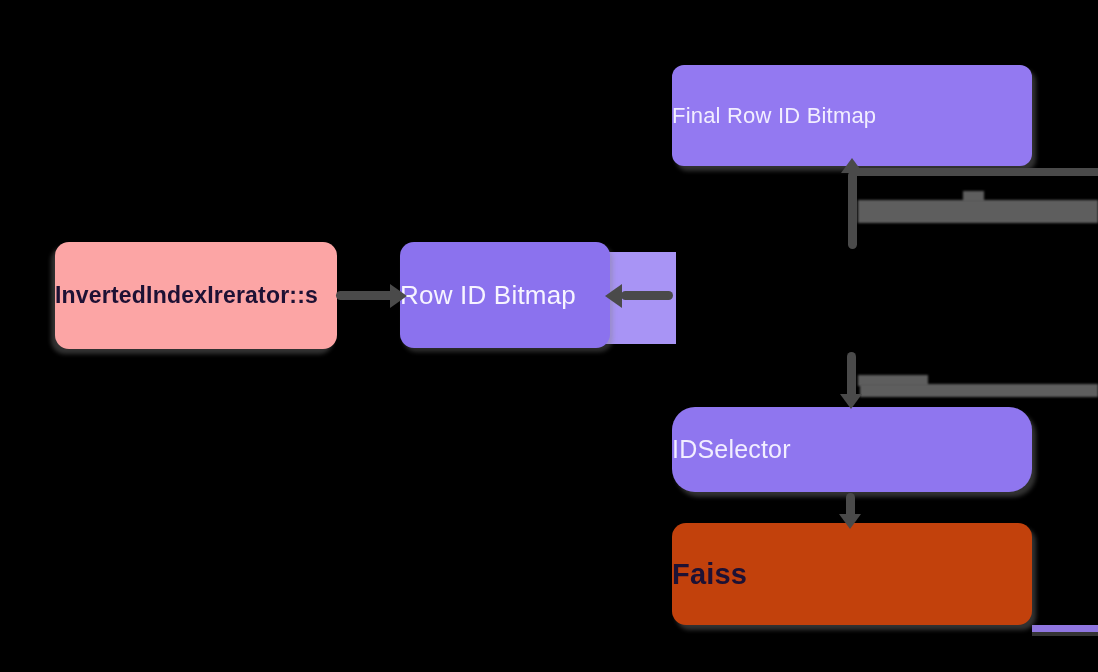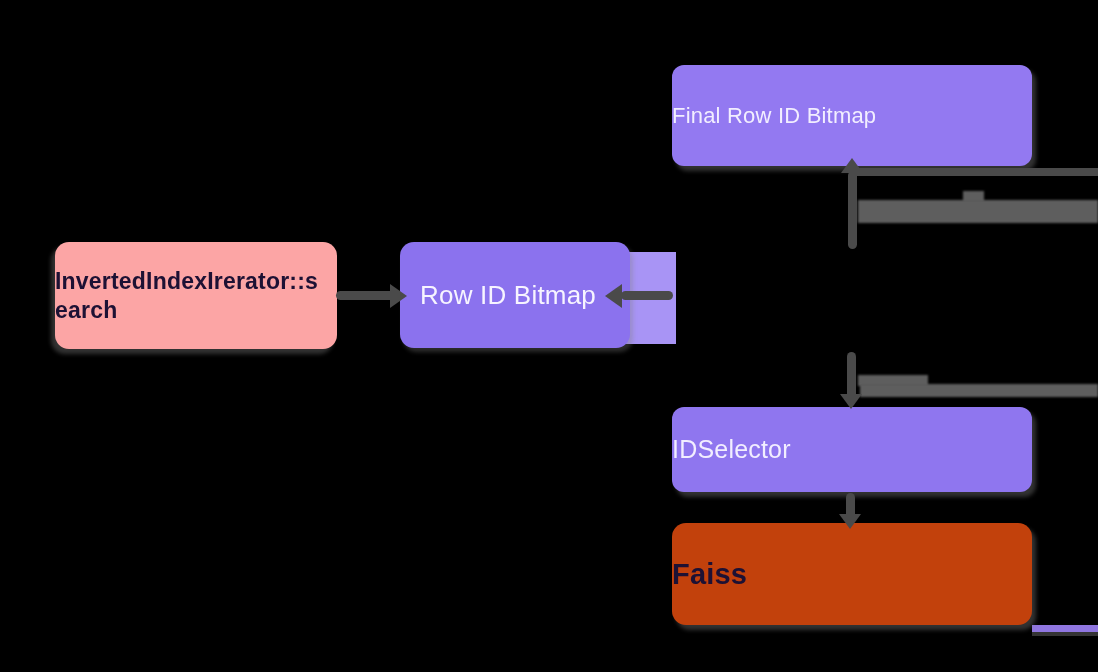--- a/index.html
+++ b/index.html
@@ -37,21 +37,21 @@
   #node-vector {
     left: 672px; top: 240px; width: 360px; height: 110px;
     font-size: 23px; font-weight: 400;
   }
   #node-final {
     left: 672px; top: 65px; width: 360px; height: 101px;
     border-radius: 12px; font-size: 22px; font-weight: 400;
   }
   #node-idselector {
     left: 672px; top: 407px; width: 360px; height: 85px;
-    border-radius: 12px; font-size: 25px; font-weight: 400;
+    border-radius: 23px; font-size: 25px; font-weight: 400;
   }
   #node-faiss {
     left: 672px; top: 523px; width: 360px; height: 102px;
     font-size: 29px; font-weight: 700;
   }
 
   
   .band {
     position: absolute;
     left: 606px; top: 252px; width: 70px; height: 92px;
@@ -106,25 +106,24 @@
 </head>
 <body>
 
 <div id="stage">
 
   <div class="band"></div>
 
   <div class="node" id="node-inverted" style="background-color: #fca5a5; color: rgb(29, 17, 52);">
     <div class="lbl">
       <div>InvertedIndexIrerator::s</div>
-      <div>earch</div>
     </div>
   </div>
 
-  <div class="node" id="node-rowid" style="background-color: rgb(139, 114, 238); color: rgb(247, 244, 255); padding-left: 20px;">
+  <div class="node" id="node-rowid" style="background-color: rgb(139, 114, 238); color: rgb(247, 244, 255);">
     <div class="lbl">Row ID Bitmap</div>
   </div>
 
 
   <div class="node" id="node-final" style="background-color: rgb(147, 121, 241); color: rgb(242, 238, 255);">
     <div class="lbl">Final Row ID Bitmap</div>
   </div>
 
   <div class="node" id="node-idselector" style="background-color: rgb(143, 118, 239); color: rgb(242, 238, 255);">
     <div class="lbl">IDSelector</div>

